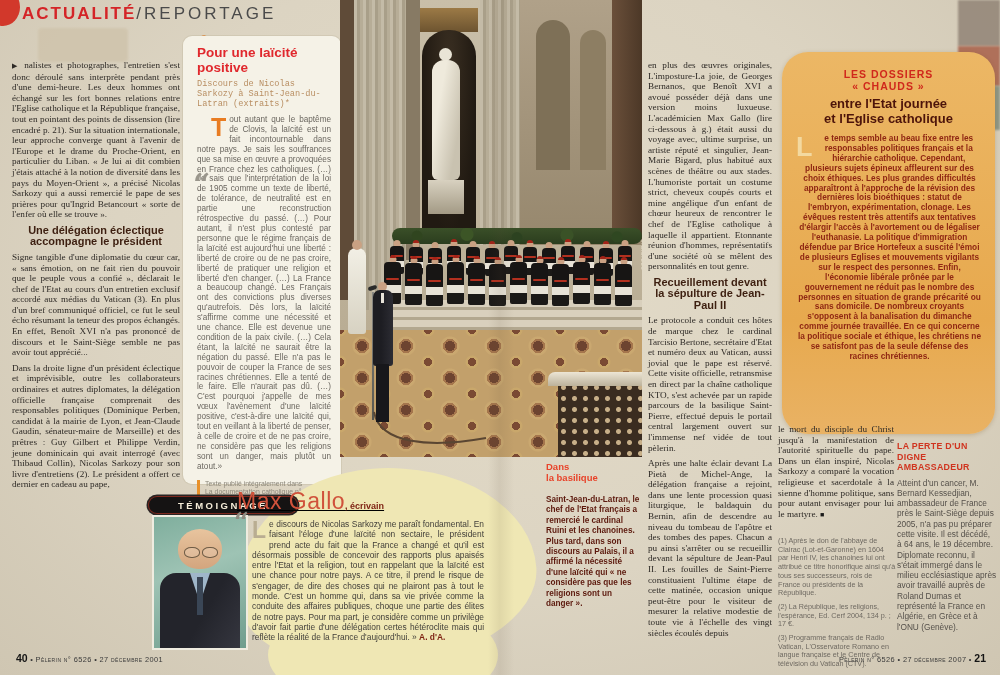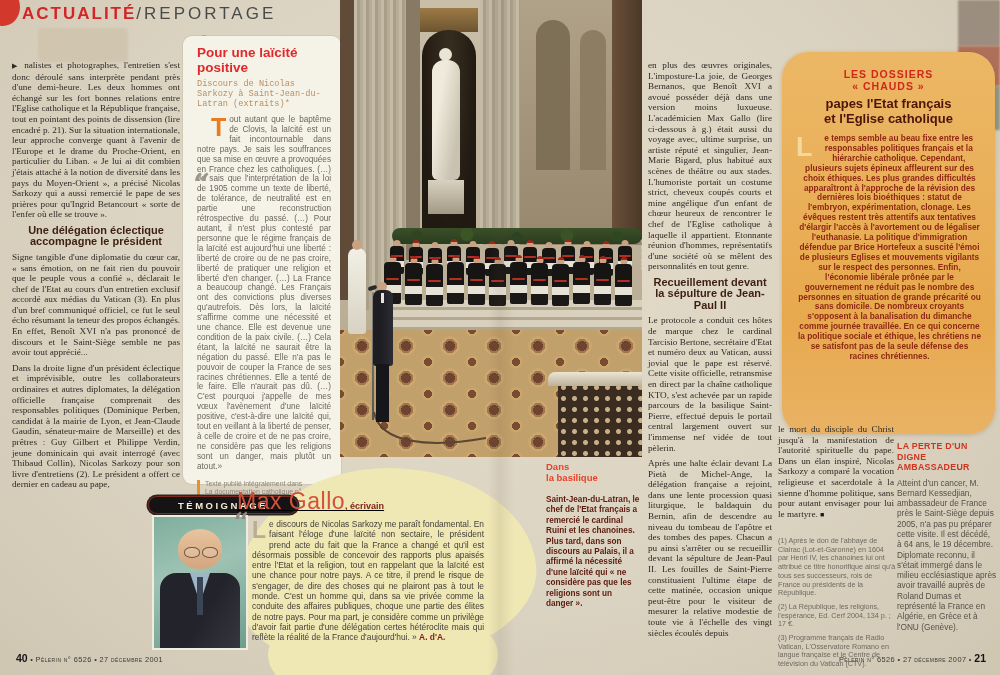--- a/index.html
+++ b/index.html
@@ -360,21 +360,21 @@
     <p>Le protocole a conduit ces hôtes de marque chez le cardinal Tarcisio Bertone, secrétaire d'Etat et numéro deux au Vatican, aussi jovial que le pape est réservé. Cette visite officielle, retransmise en direct par la chaîne catholique KTO, s'est achevée par un rapide parcours de la basilique Saint-Pierre, effectué depuis le portail central largement ouvert sur l'immense nef vidée de tout pèlerin.</p>
     <p>Après une halte éclair devant La Pietà de Michel-Ange, la délégation française a rejoint, dans une lente procession quasi liturgique, le baldaquin du Bernin, afin de descendre au niveau du tombeau de l'apôtre et des tombes des papes. Chacun a pu ainsi s'arrêter ou se recueillir devant la sépulture de Jean-Paul II. Les fouilles de Saint-Pierre constituaient l'ultime étape de cette matinée, occasion unique peut-être pour le visiteur de mesurer la relative modestie de toute vie à l'échelle des vingt siècles écoulés depuis</p>
   </div>
 
   <div class="abs dossiers">
     <div class="dossiers-kicker">
       <div>LES DOSSIERS</div>
       <div>« CHAUDS »</div>
     </div>
     <div class="dossiers-title">
-      <div>papes l'Etat français</div>
+      <div>entre l'Etat journée</div>
       <div>et l'Eglise catholique</div>
     </div>
     <div class="dossiers-body">
       <span class="dropL-box">L</span><span>e temps semble au beau fixe entre les responsables politiques français et la hiérarchie catholique. Cependant, plusieurs sujets épineux affleurent sur des choix éthiques. Les plus grandes difficultés apparaîtront à l'approche de la révision des dernières lois bioéthiques : statut de l'embryon, expérimentation, clonage. Les évêques restent très attentifs aux tentatives d'élargir l'accès à l'avortement ou de légaliser l'euthanasie. La politique d'immigration défendue par Brice Hortefeux a suscité l'émoi de plusieurs Eglises et mouvements vigilants sur le respect des personnes. Enfin, l'économie libérale prônée par le gouvernement ne réduit pas le nombre des personnes en situation de grande précarité ou sans domicile. De nombreux croyants s'opposent à la banalisation du dimanche comme journée travaillée. En ce qui concerne la politique sociale et éthique, les chrétiens ne se satisfont pas de la seule défense des racines chrétiennes.</span>
     </div>
   </div>
 
   <div class="abs serifcol col4">
     <p><span>le mort du disciple du Christ jusqu'à la manifestation de l'autorité spirituelle du pape. Dans un élan inspiré, Nicolas Sarkozy a comparé la vocation religieuse et sacerdotale à la sienne d'homme politique, sans pour autant envisager pour lui le martyre.</span> <span class="endmark">■</span></p>
   </div>

